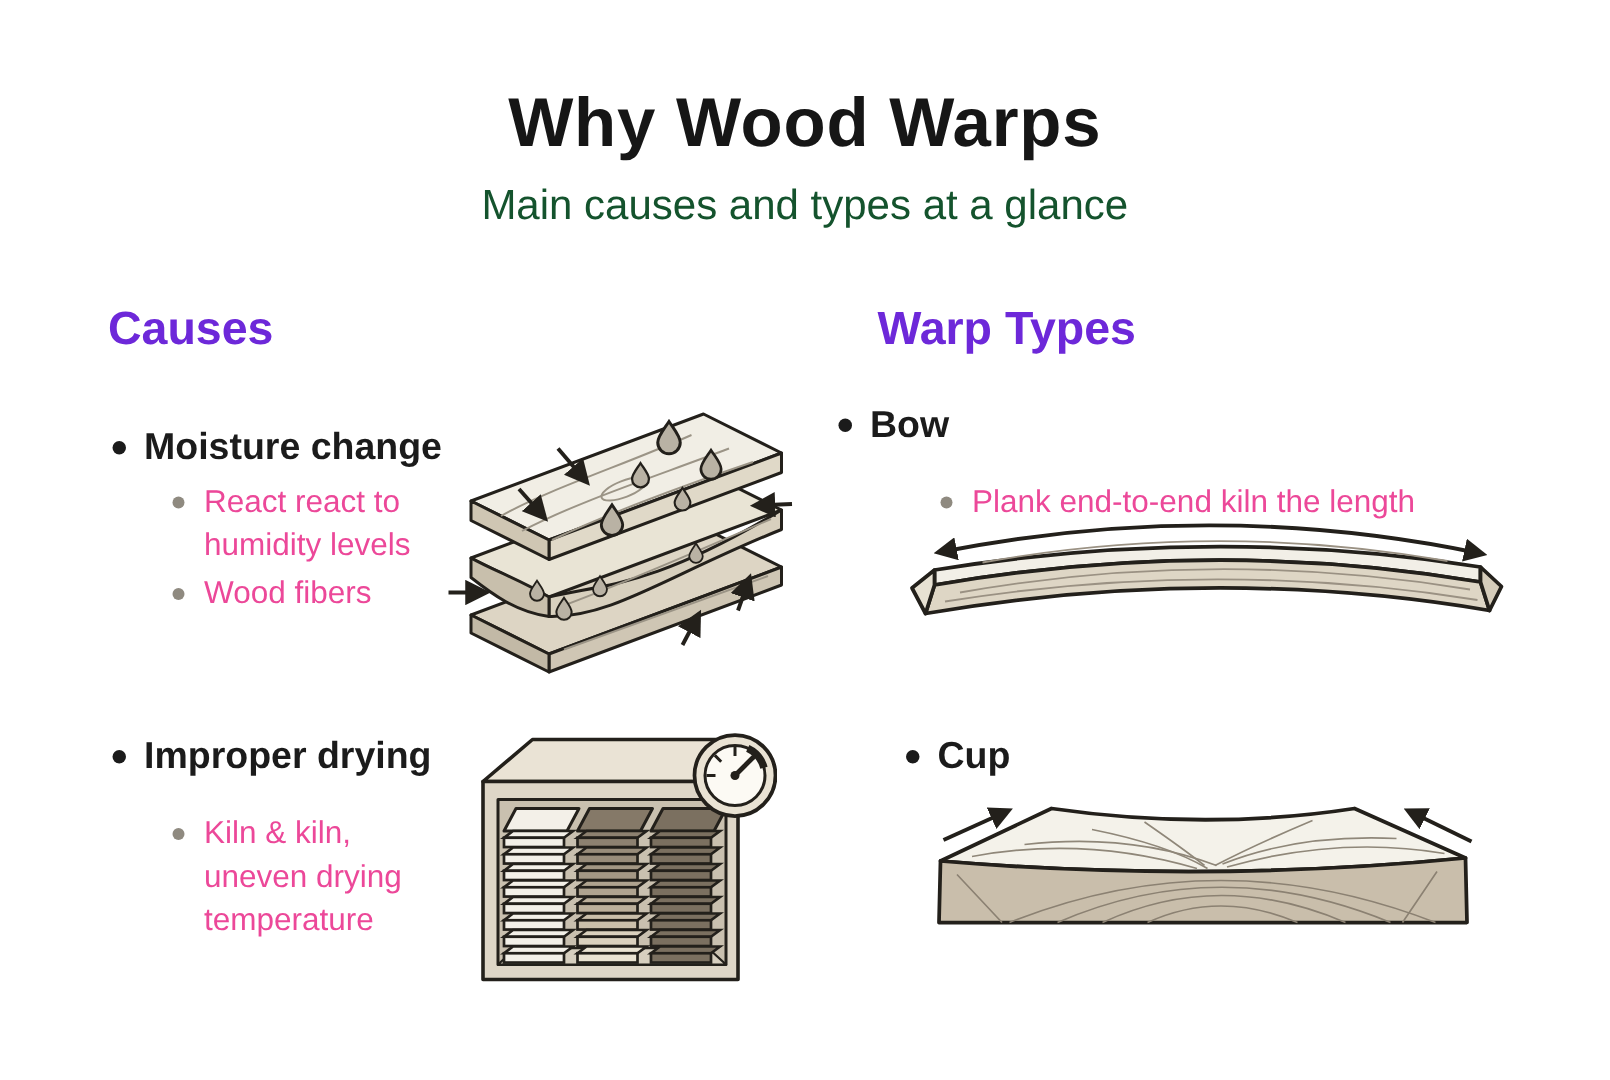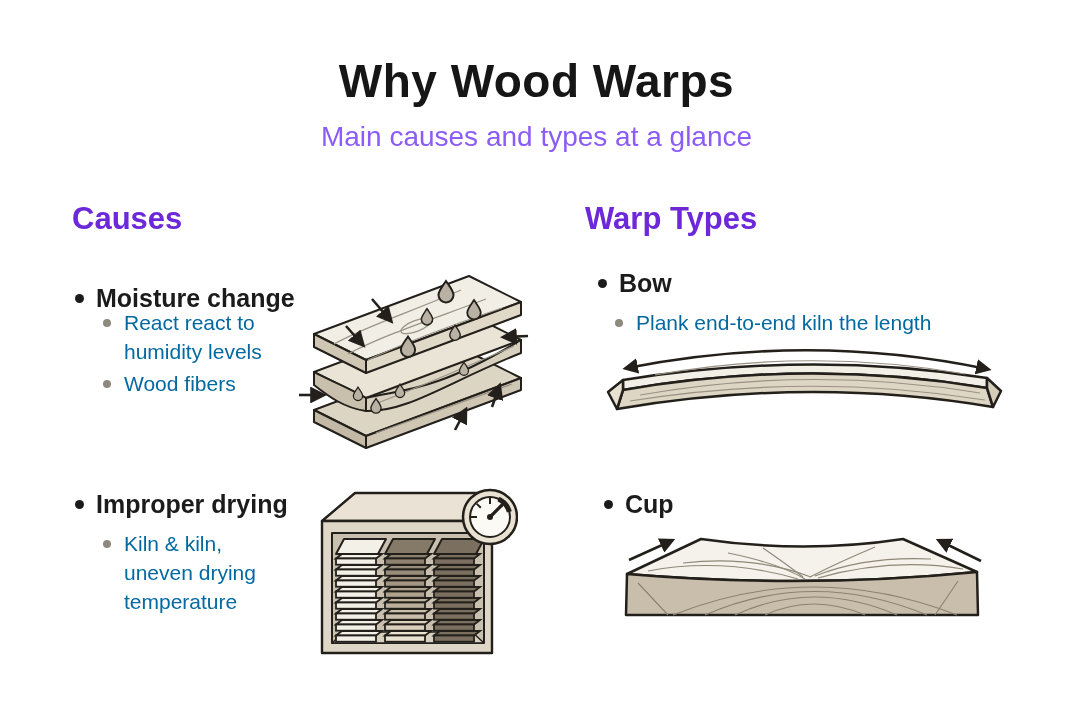--- a/index.html
+++ b/index.html
@@ -3,37 +3,37 @@
 <meta charset="utf-8">
 <style>
   * { box-sizing: border-box; }
   html, body { margin: 0; padding: 0; background: #ffffff; }
   .canvas {
     position: relative; width: 1073px; height: 720px; background: #ffffff;
     font-family: "Liberation Sans", sans-serif; color: #1c1c1c; overflow: hidden; padding-left: 32px;
   }
   .header { position: absolute; top: 54px; left: 0; width: 100%; text-align: center; }
   .title { margin: 0; font-size: 46px; font-weight: 700; letter-spacing: 0.5px; color: #161616; }
-  .subtitle { margin: 13px 0 4px 0; font-size: 28px; font-weight: 400; color: #8b5cf6; }
+  .subtitle { margin: 13px 0 4px 0; font-size: 28px; font-weight: 400; color: #14532d; }
 
   .section-heading { position: absolute; margin: 0; font-size: 31px; font-weight: 700; color: #6d28d9; }
   .heading-causes { left: 72px; top: 201px; }
   .heading-warptypes { left: 585px; top: 201px; }
 
   .item-label { position: absolute; display: flex; align-items: center; gap: 12px;
     font-size: 25px; font-weight: 700; color: #1b1b1b; }
   .item-label::before { content: ""; flex: 0 0 auto; width: 9px; height: 9px;
     border-radius: 50%; background: #1b1b1b; }
   .label-moisture { left: 75px; top: 284px; }
   .label-improper { left: 75px; top: 490px; }
-  .label-bow { left: 598px; top: 269px; }
+  .label-bow { left: 559px; top: 269px; }
   .label-cup { left: 604px; top: 490px; }
 
-  .subs { position: absolute; margin: 0; padding: 0; list-style: none;
-    font-size: 21px; line-height: 29px; color: #0369a1; }
+  .subs { position: absolute; margin: 12px; padding: 0; list-style: none;
+    font-size: 21px; line-height: 29px; color: #ec4899; }
   .subs li { position: relative; padding-left: 26px; margin-bottom: 3px; }
   .subs li::before { content: ""; position: absolute; left: 5px; top: 11px;
     width: 8px; height: 8px; border-radius: 50%; background: #8f8a80; }
   .subs-moisture { left: 98px; top: 308px; width: 182px; }
   .subs-improper { left: 98px; top: 529px; width: 176px; }
   .subs-bow { left: 610px; top: 308px; width: 410px; }
 
   .illus { position: absolute; }
   .illus-moisture { left: 296px; top: 266px; }
   .illus-kiln { left: 313px; top: 481px; }

